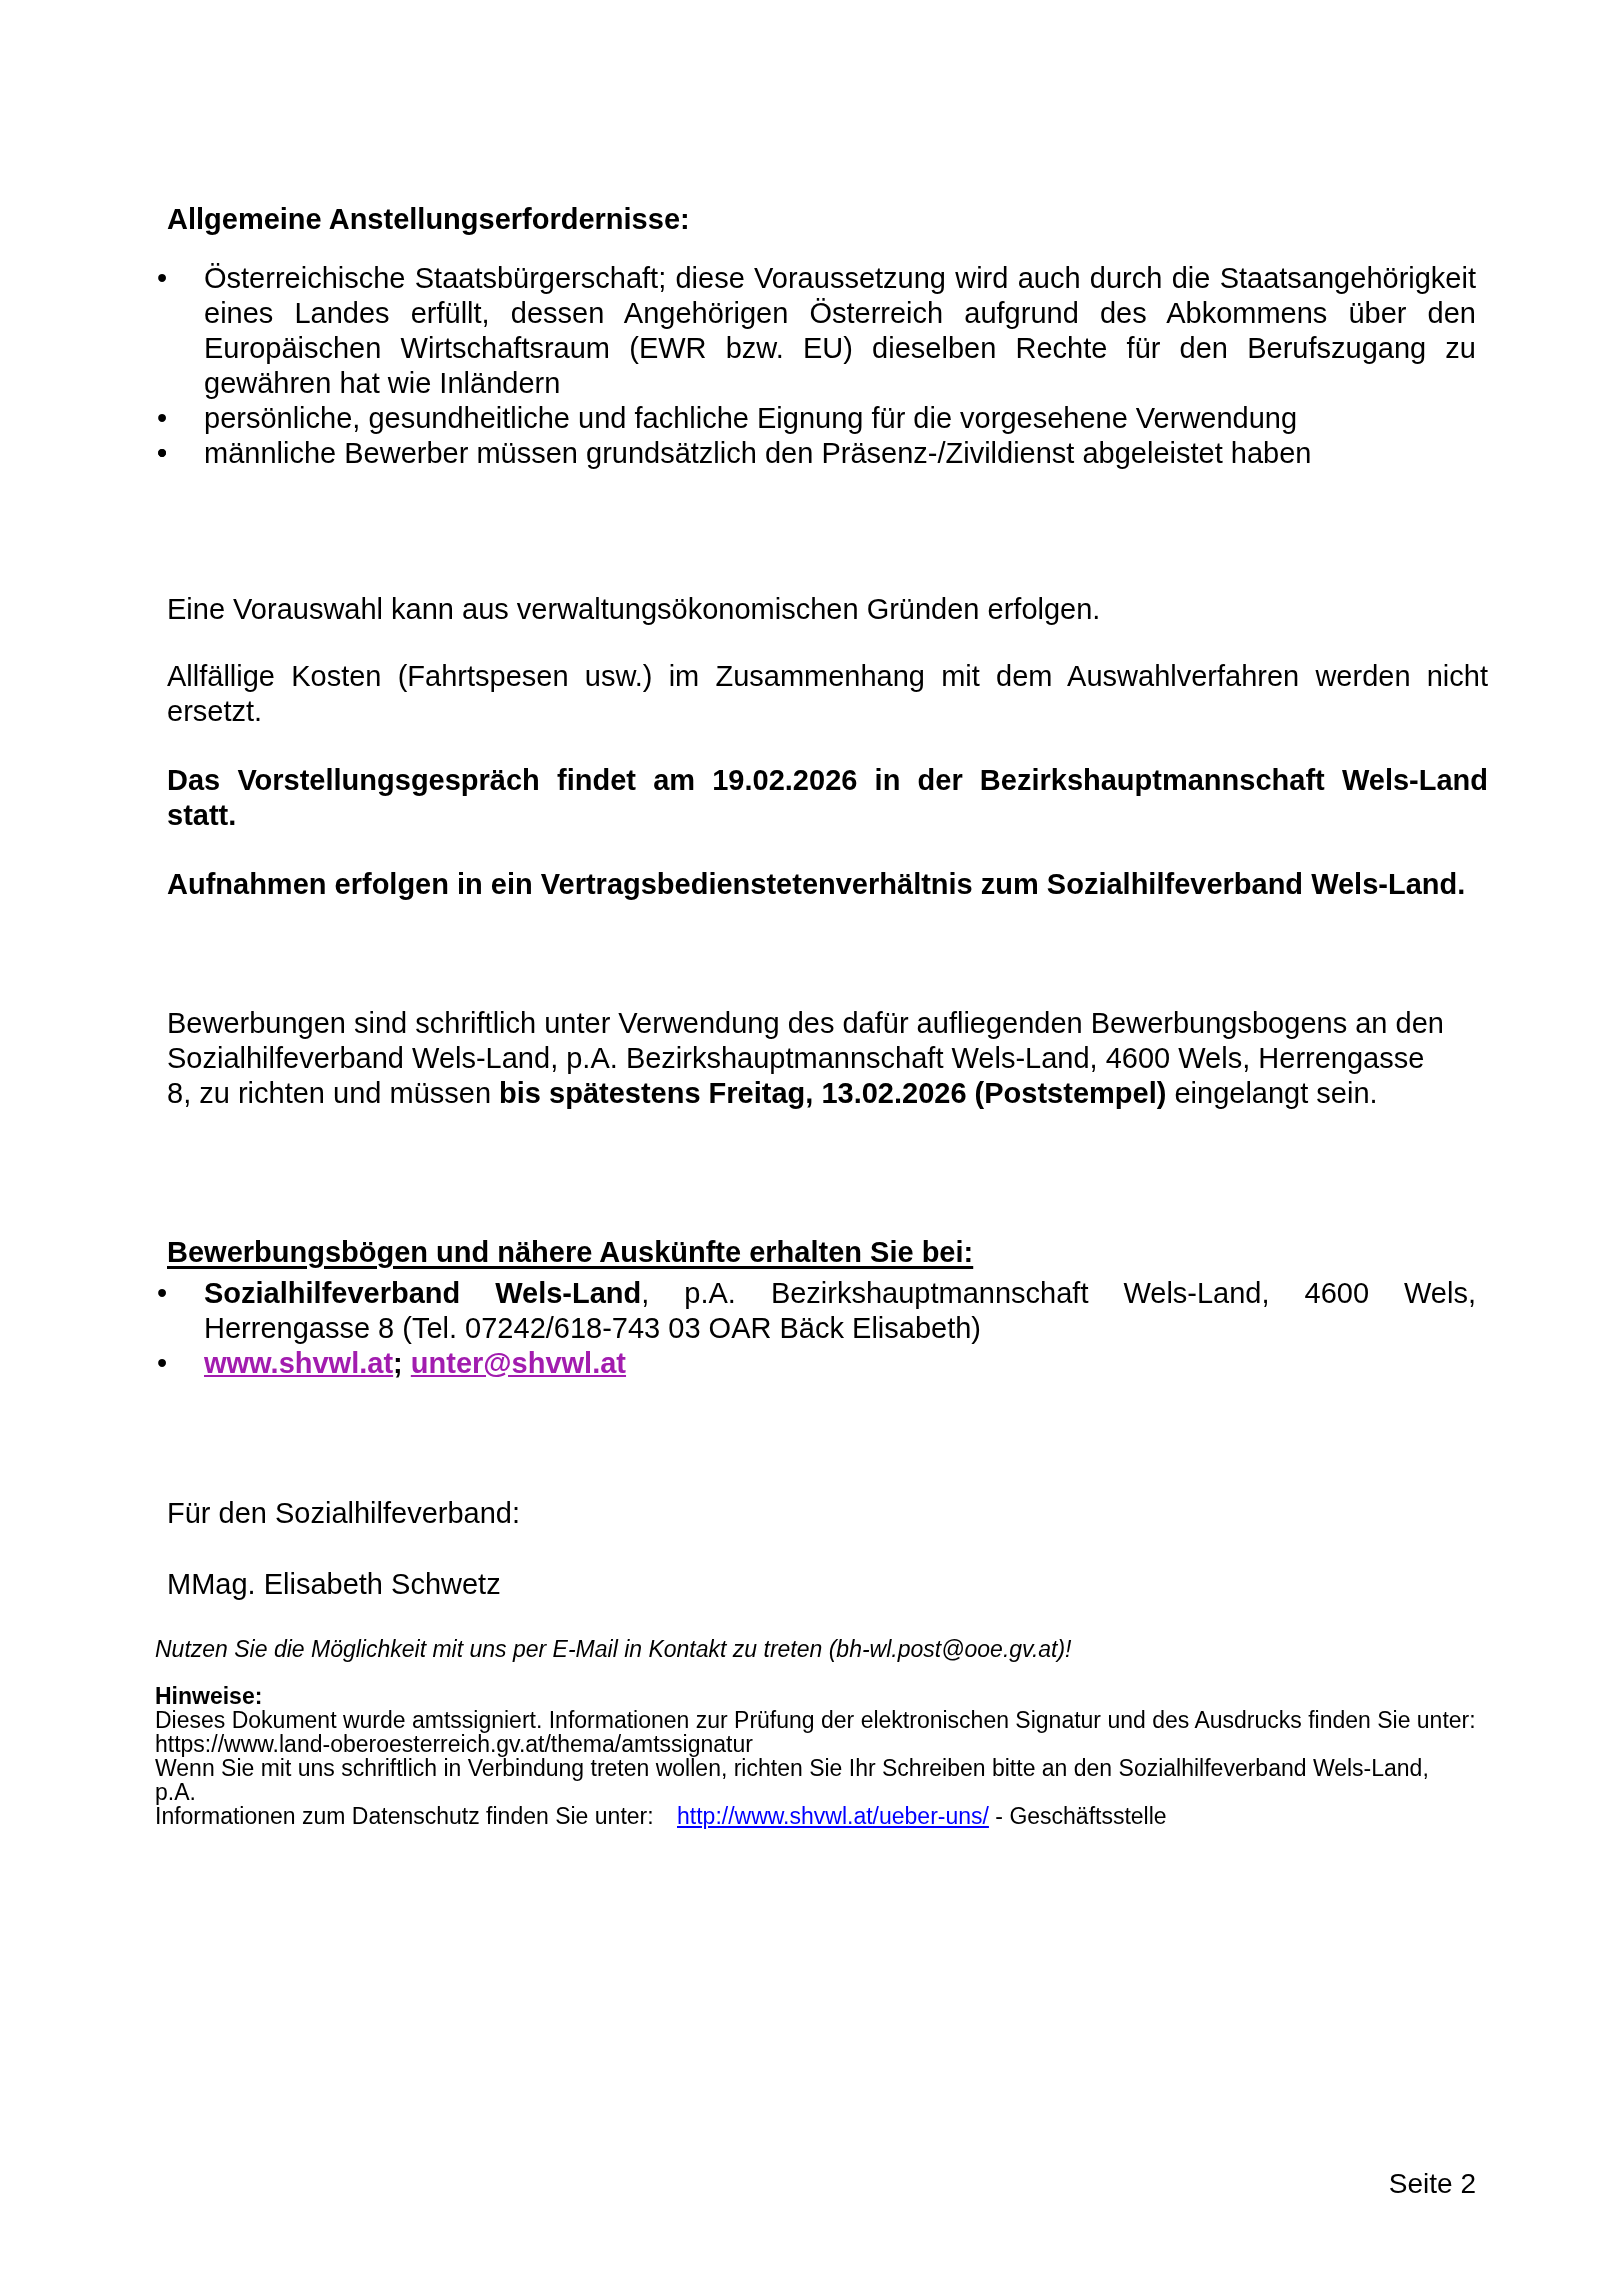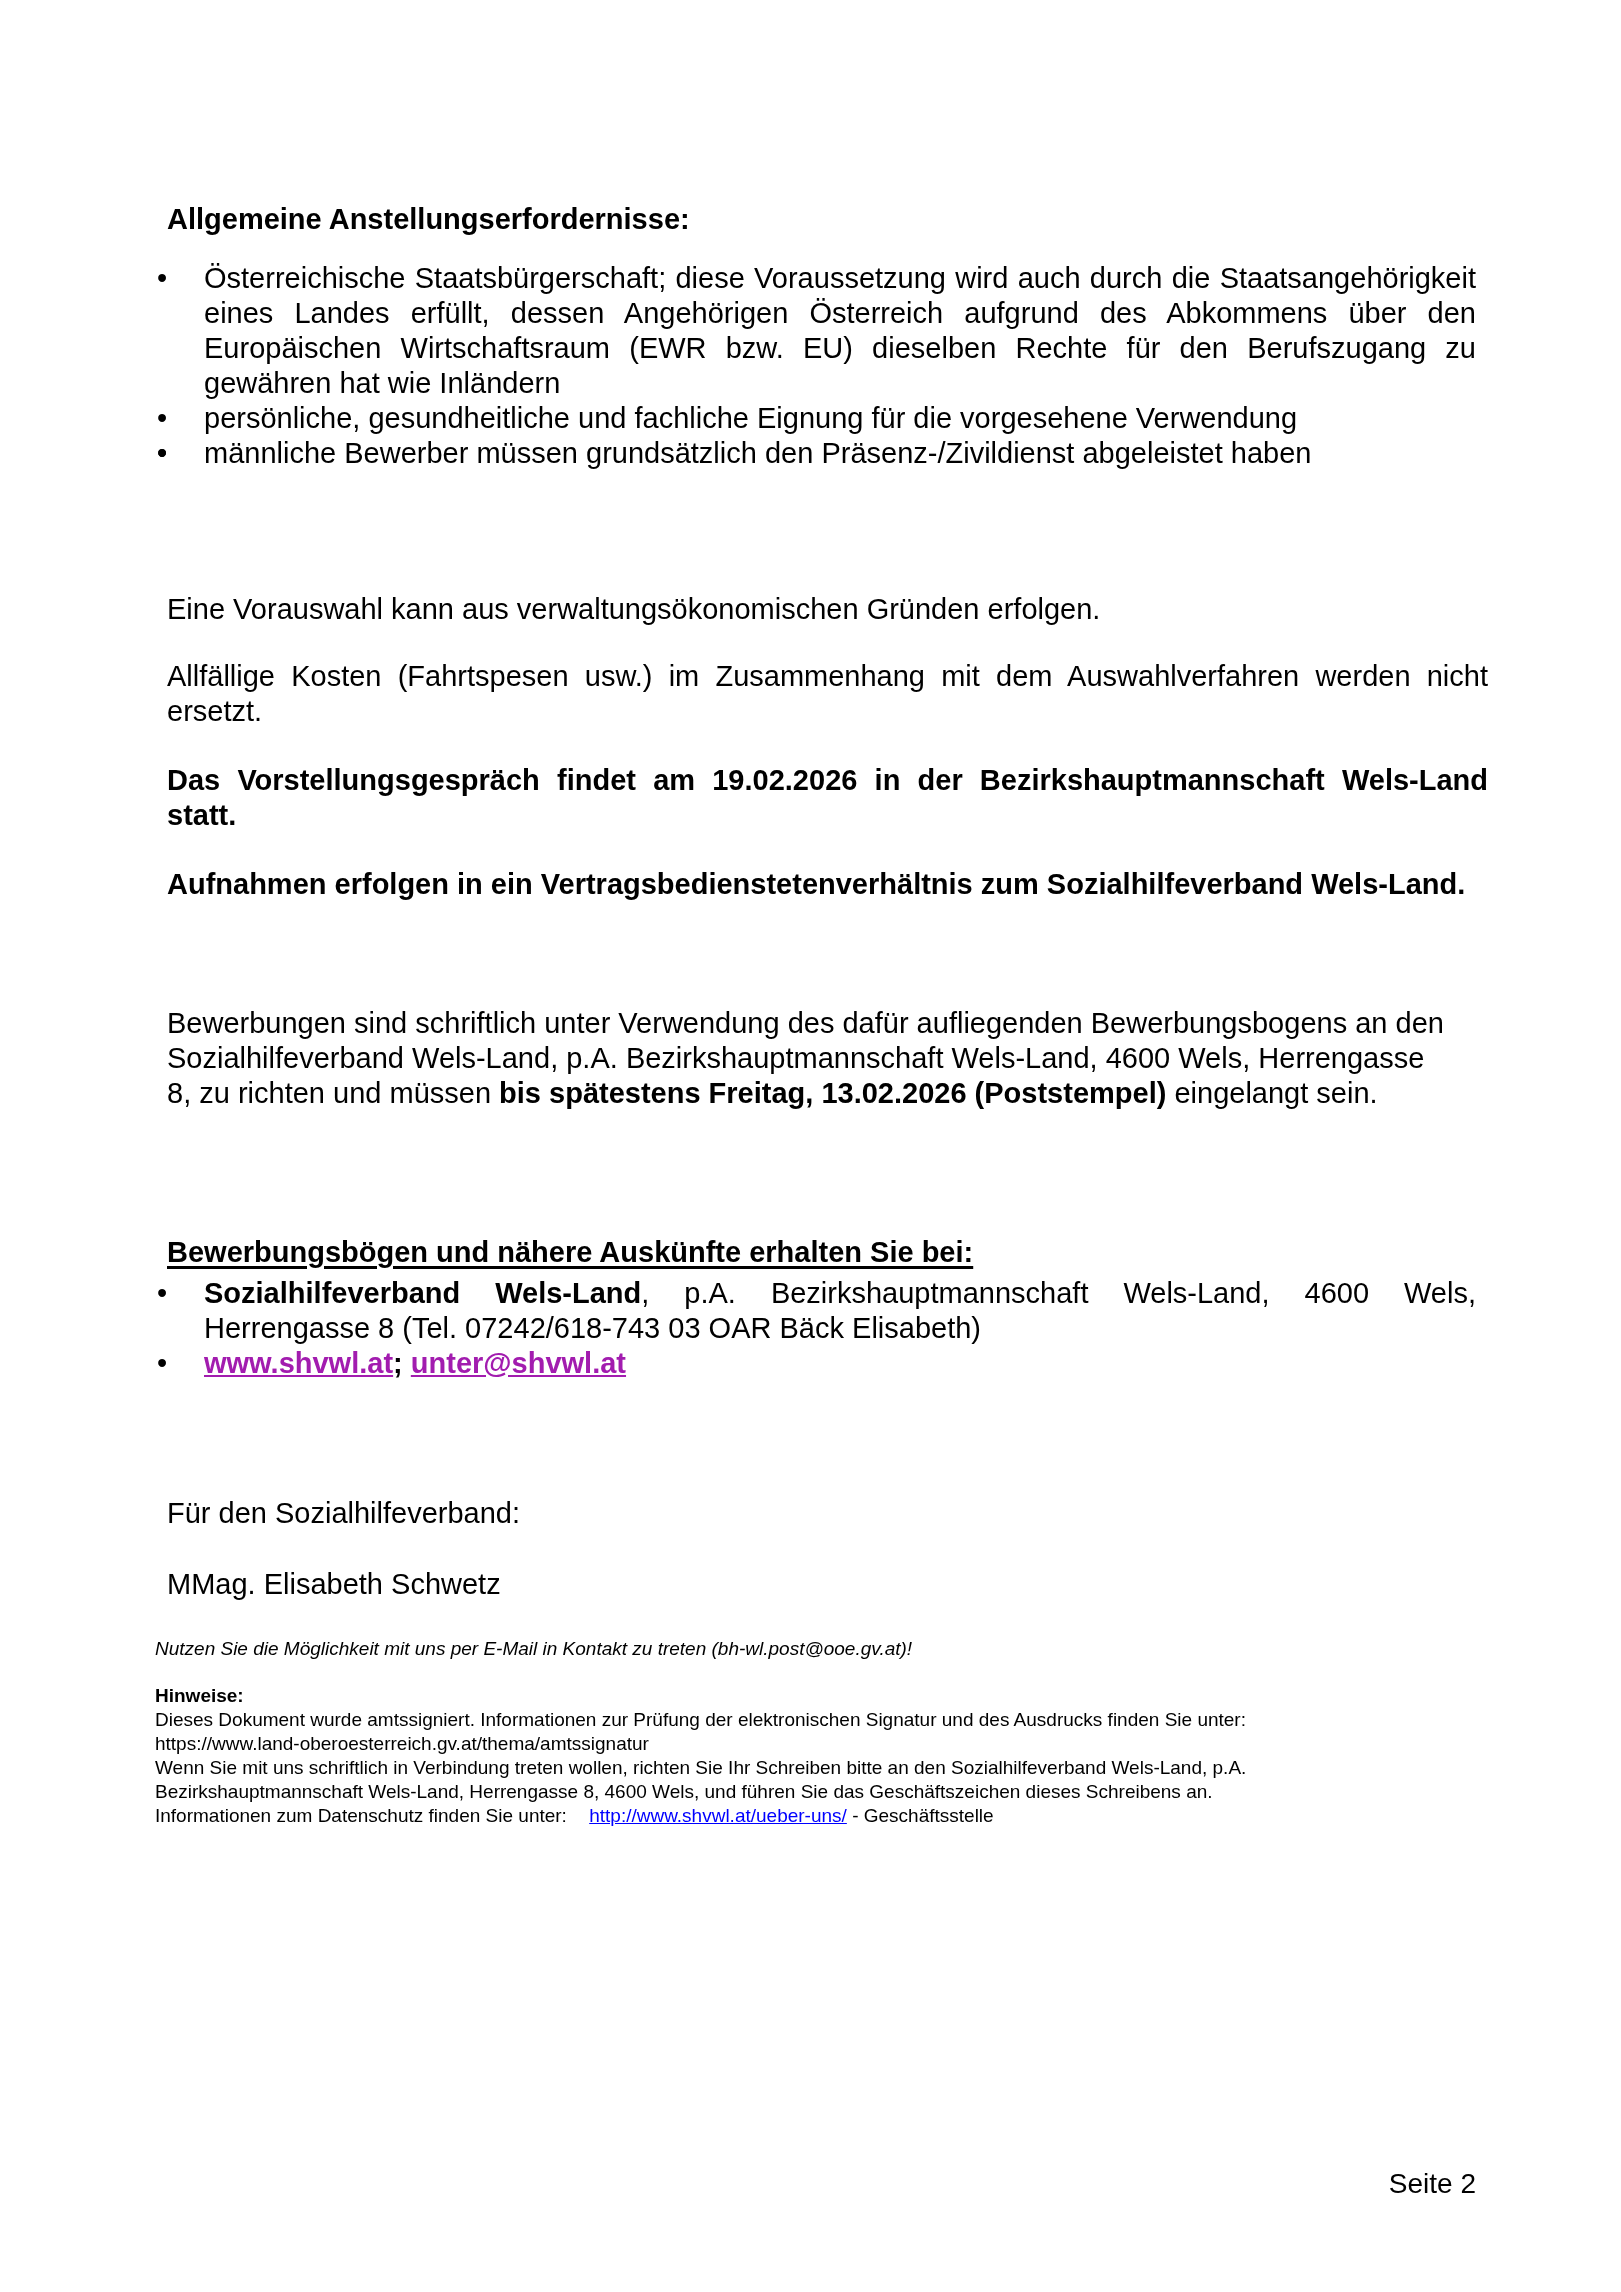--- a/index.html
+++ b/index.html
@@ -8,21 +8,21 @@
   .page { position: absolute; left: 155px; top: 0; width: 1321px; }
   .p { position: absolute; left: 0; width: 1321px; font-size: 29px; line-height: 35px; margin: 12px; }
   .justify { text-align: justify; text-align-last: left; }
   .bold { font-weight: bold; }
   .heading { font-weight: bold; }
   .ul { text-decoration: underline; text-decoration-thickness: 2.9px; text-underline-offset: 3.9px; }
   .list { position: absolute; left: 0; width: 1321px; margin: 0; padding: 0; list-style: none; }
   .list li { position: relative; padding-left: 49px; font-size: 29px; line-height: 35px; }
   .list li .bullet { position: absolute; left: 2px; top: 0; font-size: 29px; }
   a.link { color: #a21caf; text-decoration: underline; font-weight: bold; }
-  .small { position: absolute; left: 0; width: 1321px; font-size: 19px; line-height: 24px; margin: 0; }
+  .small { position: absolute; left: 0; width: 1321px; font-size: 23px; line-height: 24px; margin: 0; }
   .small a { color: #0000ff; text-decoration: underline; font-weight: normal; margin-left: 17px; }
   .footer-page { position: absolute; right: 145px; top: 2168px; font-size: 28px; }
 </style>
 </head>
 <body>
 
 <div class="page">
 
   <p class="p heading" style="top:190px;">Allgemeine Anstellungserfordernisse:</p>
 
@@ -71,20 +71,19 @@
 
   <p class="p" style="top:1555px;">MMag. Elisabeth Schwetz</p>
 
   <p class="small" style="top:1637px; font-style:italic;">Nutzen Sie die Möglichkeit mit uns per E-Mail in Kontakt zu treten (bh-wl.post@ooe.gv.at)!</p>
 
   <div class="small" style="top:1684px;">
     <div class="bold">Hinweise:</div>
     <div>Dieses Dokument wurde amtssigniert. Informationen zur Prüfung der elektronischen Signatur und des Ausdrucks finden Sie unter:</div>
     <div>https://www.land-oberoesterreich.gv.at/thema/amtssignatur</div>
     <div>Wenn Sie mit uns schriftlich in Verbindung treten wollen, richten Sie Ihr Schreiben bitte an den Sozialhilfeverband Wels-Land, p.A.</div>
-    <div>Bezirkshauptmannschaft Wels-Land, Herrengasse 8, 4600 Wels, und führen Sie das Geschäftszeichen dieses Schreibens an.</div>
     <div><span>Informationen zum Datenschutz finden Sie unter: </span><a href="#">http://www.shvwl.at/ueber-uns/</a><span> - Geschäftsstelle</span></div>
   </div>
 
 </div>
 
 <div class="footer-page">Seite 2</div>
 
 
 </body></html>

